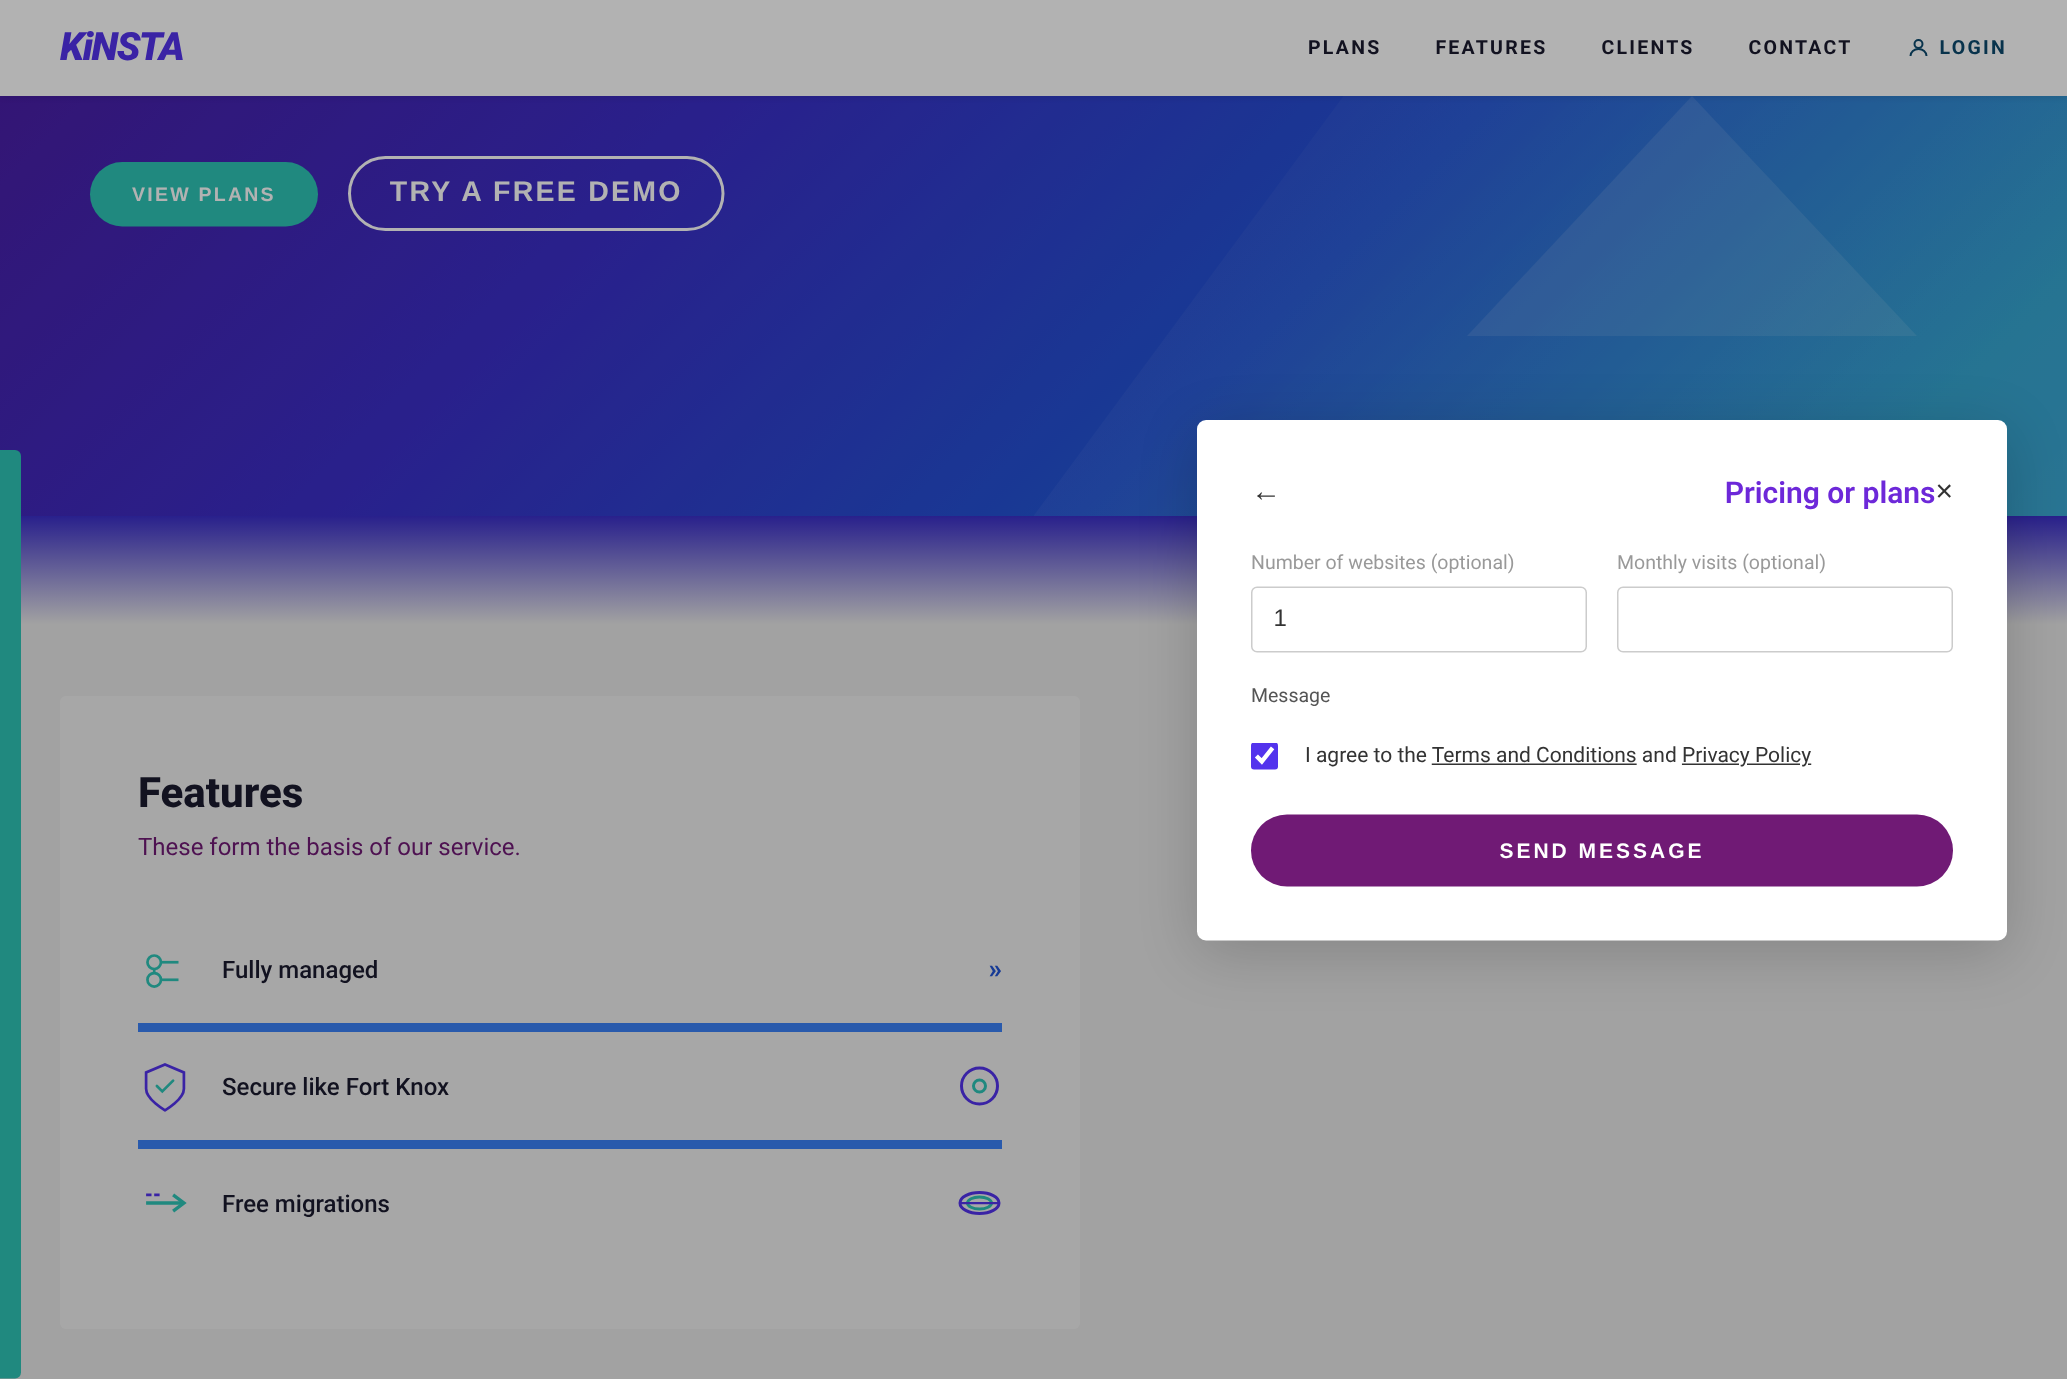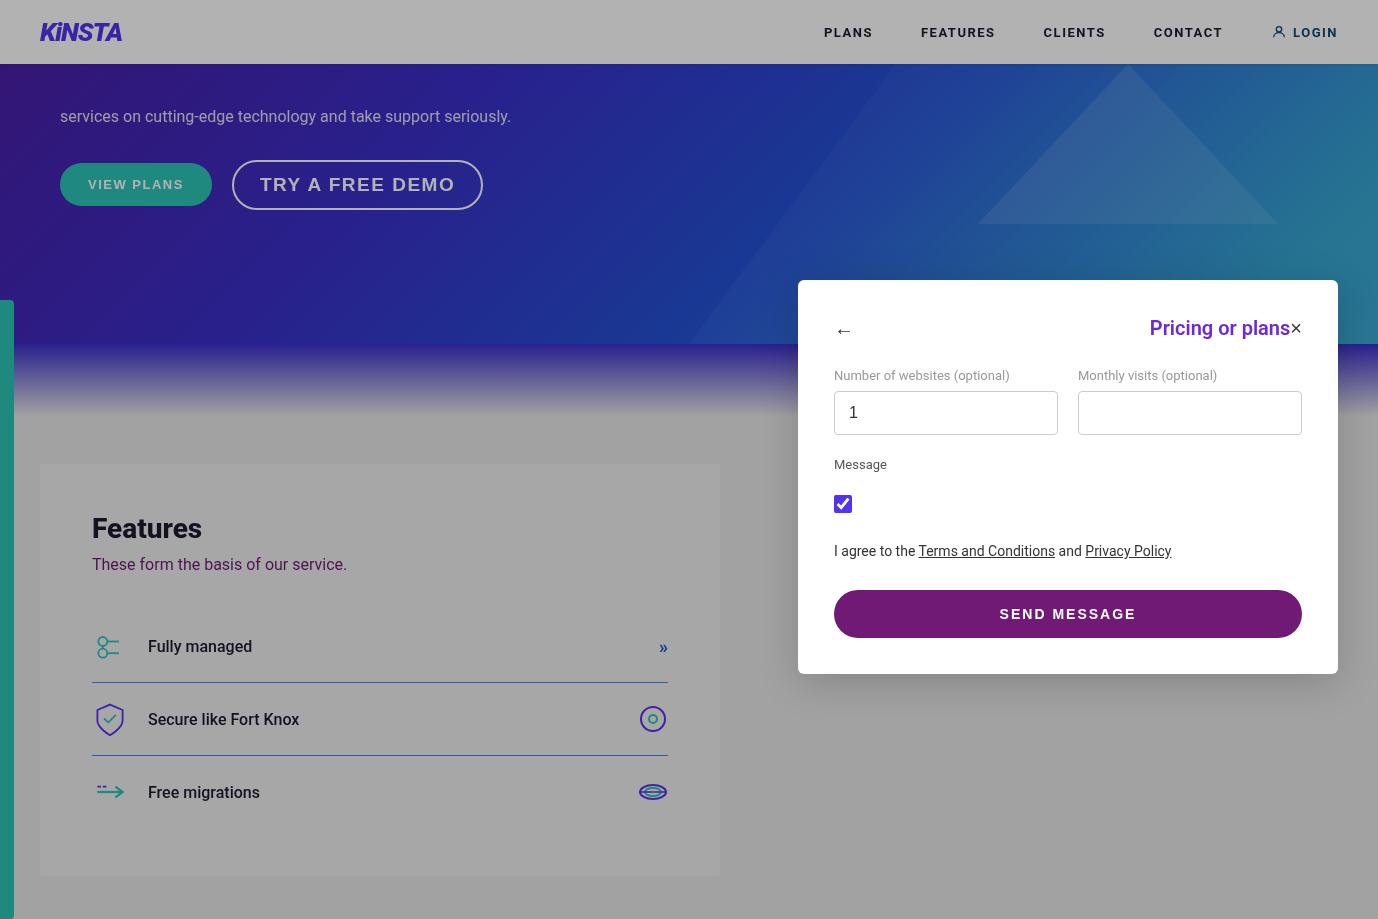--- a/index.html
+++ b/index.html
@@ -10,21 +10,21 @@
       position: fixed; top: 0; left: 0; right: 0; z-index: 100;
       background: #fff;
       display: flex; align-items: center; justify-content: space-between;
       padding: 0 40px; height: 64px;
       box-shadow: 0 1px 4px rgba(0,0,0,0.08);
     }
     .nav-logo {
       font-size: 26px; font-weight: 900; color: #5333ed; letter-spacing: -1px;
       font-style: italic;
     }
-    .nav-links { display: flex; align-items: center; gap: 48px; }
+    .nav-links { display: flex; align-items: center; gap: 36px; }
     .nav-link {
       font-size: 13px; font-weight: 700; letter-spacing: 1.5px;
       color: #1a1a2e; text-decoration: none; cursor: pointer;
     }
     .nav-login { display: flex; align-items: center; gap: 6px; font-size: 13px; font-weight: 700; letter-spacing: 1.5px; color: #0c4a6e; cursor: pointer; }
 
     
     .hero {
       margin-top: 64px;
       background: linear-gradient(135deg, #4a1fa8 0%, #3b2fc9 30%, #2255d6 60%, #1a99cc 90%);
@@ -80,21 +80,21 @@
       background: #f0f0f0;
       border-radius: 4px;
       margin: 0 40px;
       padding: 48px 52px;
       max-width: 680px;
     }
     .features-title { font-size: 28px; font-weight: 800; color: #1a1a2e; margin-bottom: 10px; }
     .features-subtitle { font-size: 16px; color: #701a75; margin-bottom: 36px; }
     .feature-item {
       display: flex; align-items: center; justify-content: space-between;
-      padding: 18px 0; border-bottom: 1px solid #3b82f6;
+      padding: 18px 0; border-bottom: 6px solid #3b82f6;
     }
     .feature-item:last-child { border-bottom: none; }
     .feature-left { display: flex; align-items: center; gap: 20px; }
     .feature-icon { width: 36px; height: 36px; }
     .feature-name { font-size: 16px; font-weight: 500; color: #1a1a2e; }
     .feature-arrow { color: #2255d6; font-size: 18px; font-weight: 700; }
     .feature-badge {
       width: 30px; height: 30px; border-radius: 50%;
       display: flex; align-items: center; justify-content: center;
       font-size: 12px;
@@ -150,21 +150,21 @@
     }
     .form-group-full { width: 100%; margin-bottom: 22px; }
     .form-textarea {
       width: 100%; padding: 14px;
       border: 1.5px solid #ccc; border-radius: 4px;
       font-size: 14px; color: #333; line-height: 1.6;
       resize: vertical; min-height: 180px;
       outline: none; font-family: 'Courier New', monospace;
     }
 
-    .checkbox-row { display: flex; align-items: flex-start; gap: 28px; margin-bottom: 28px; flex-direction: column; }
+    .checkbox-row { display: flex; align-items: flex-start; gap: 18px; margin-bottom: 28px; }
     .checkbox-input { width: 18px; height: 18px; accent-color: #5333ed; cursor: pointer; margin-top: 1px; flex-shrink: 0; }
     .checkbox-label { font-size: 14px; color: #333; line-height: 1.5; }
     .checkbox-label a { color: #333; text-decoration: underline; cursor: pointer; }
 
     .btn-send {
       width: 100%; padding: 16px;
       background: #701a75; color: #fff;
       border: none; border-radius: 40px;
       font-size: 14px; font-weight: 800; letter-spacing: 2px;
       cursor: pointer; text-transform: uppercase;
@@ -186,21 +186,20 @@
           <path d="M4 20c0-4 3.6-7 8-7s8 3 8 7"></path>
       </svg>
       <span>LOGIN</span>
     </div>
   </div>
 </nav>
 
 <section class="hero">
   <div class="hero-shape"></div>
   <div class="hero-shape2"></div>
-  <p class="hero-text">services on cutting-edge technology and take support seriously.</p>
   <div class="hero-buttons">
     <button class="btn-primary">VIEW PLANS</button>
     <button class="btn-outline">TRY A FREE DEMO</button>
   </div>
 </section>
 
 <div class="transition-bg"></div>
 
 <div class="main-content">
 

